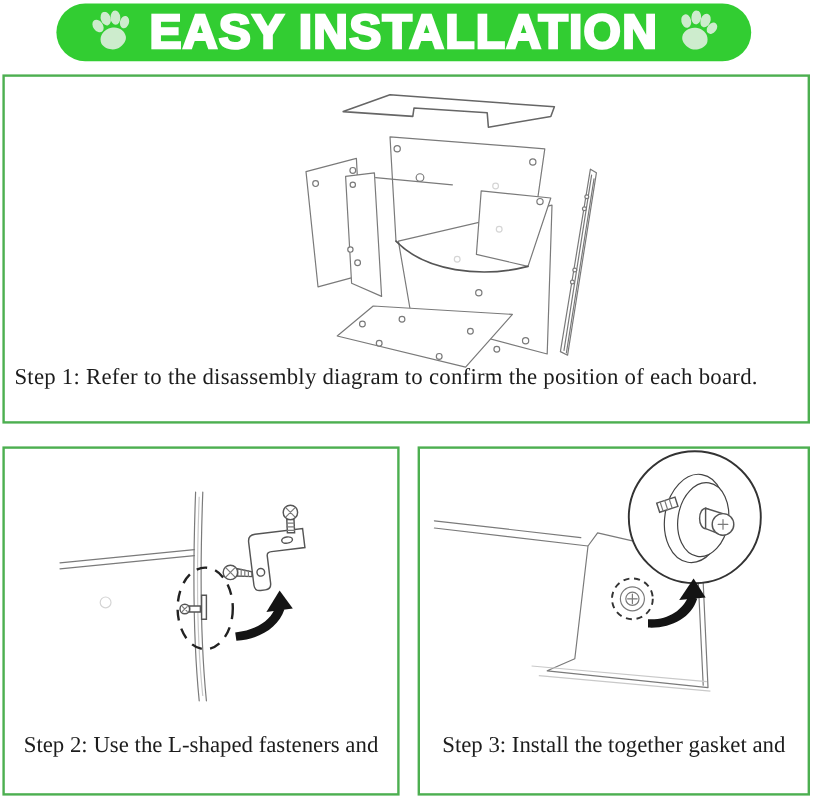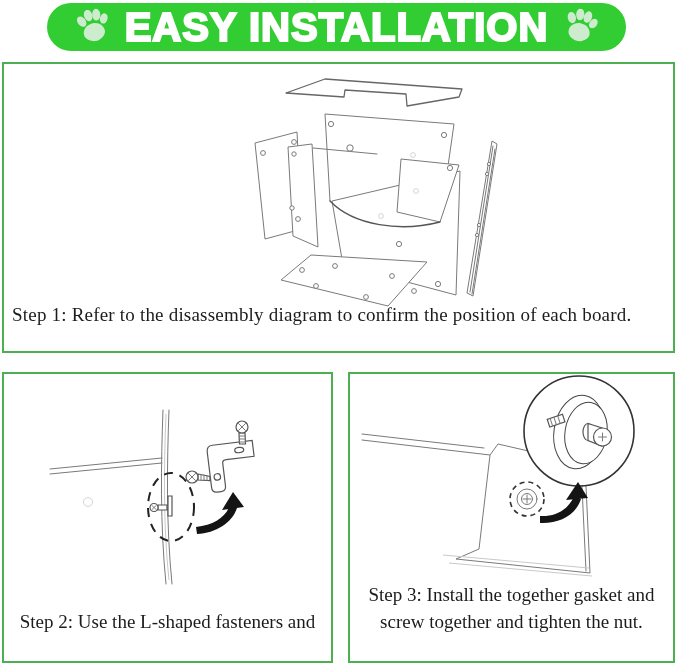--- a/index.html
+++ b/index.html
@@ -228,17 +228,16 @@
         <path class="ln" d="M252.5,59 L252.5,67 M248.5,63 L256.5,63"></path>
       </g>
 
       <g>
         <path class="blk" d="M190,142 C206,143 219,135 224,122 L231,125 C226,141 209,150 190,149 Z"></path>
         <path class="blk" d="M228,108 L216,126 L238,124 Z"></path>
       </g>
     </svg>
     <p class="caption capc">
       <span style="display:block">Step 3: Install the together gasket and</span>
-      <span style="display:block">screw together and tighten the nut.</span>
     </p>
   </section>
 
 </div>
 
 </body></html>

